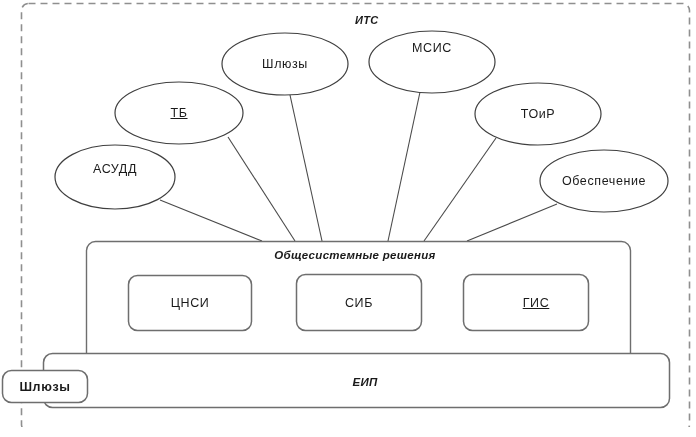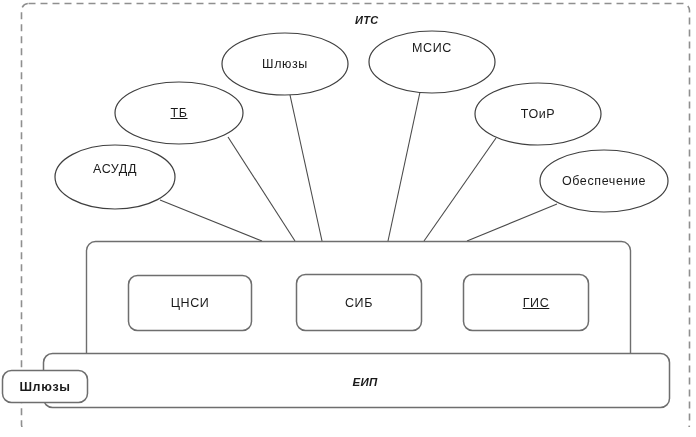--- a/index.html
+++ b/index.html
@@ -101,20 +101,21 @@
   <div class="node-label ellipse-label ctr" style="left:179px; top:113px;text-decoration:underline;">ТБ</div>
 
   <div class="node-label ellipse-label ctr" style="left:285px; top:64px;">Шлюзы</div>
 
   <div class="node-label ellipse-label ctr" style="left:432px; top:48px;">МСИС</div>
 
   <div class="node-label ellipse-label ctr" style="left:538px; top:114px;">ТОиР</div>
 
   <div class="node-label ellipse-label ctr" style="left:604px; top:181px;">Обеспечение</div>
 
+  <div class="node-label italic-label ctr" style="left:355px; top:255px;">Общесистемные решения</div>
 
   <div class="node-label boxed-label ctr" style="left:190px; top:303px;">ЦНСИ</div>
 
   <div class="node-label boxed-label ctr" style="left:359px; top:303px;">СИБ</div>
 
   <div class="node-label boxed-label ctr" style="left:536px; top:303px;text-decoration:underline;">ГИС</div>
 
   <div class="node-label italic-label ctr" style="left:365px; top:382px;">ЕИП</div>
 
   <div class="node-label boxed-label ctr" style="left:45px; top:387px;font-weight:bold;">Шлюзы</div>

